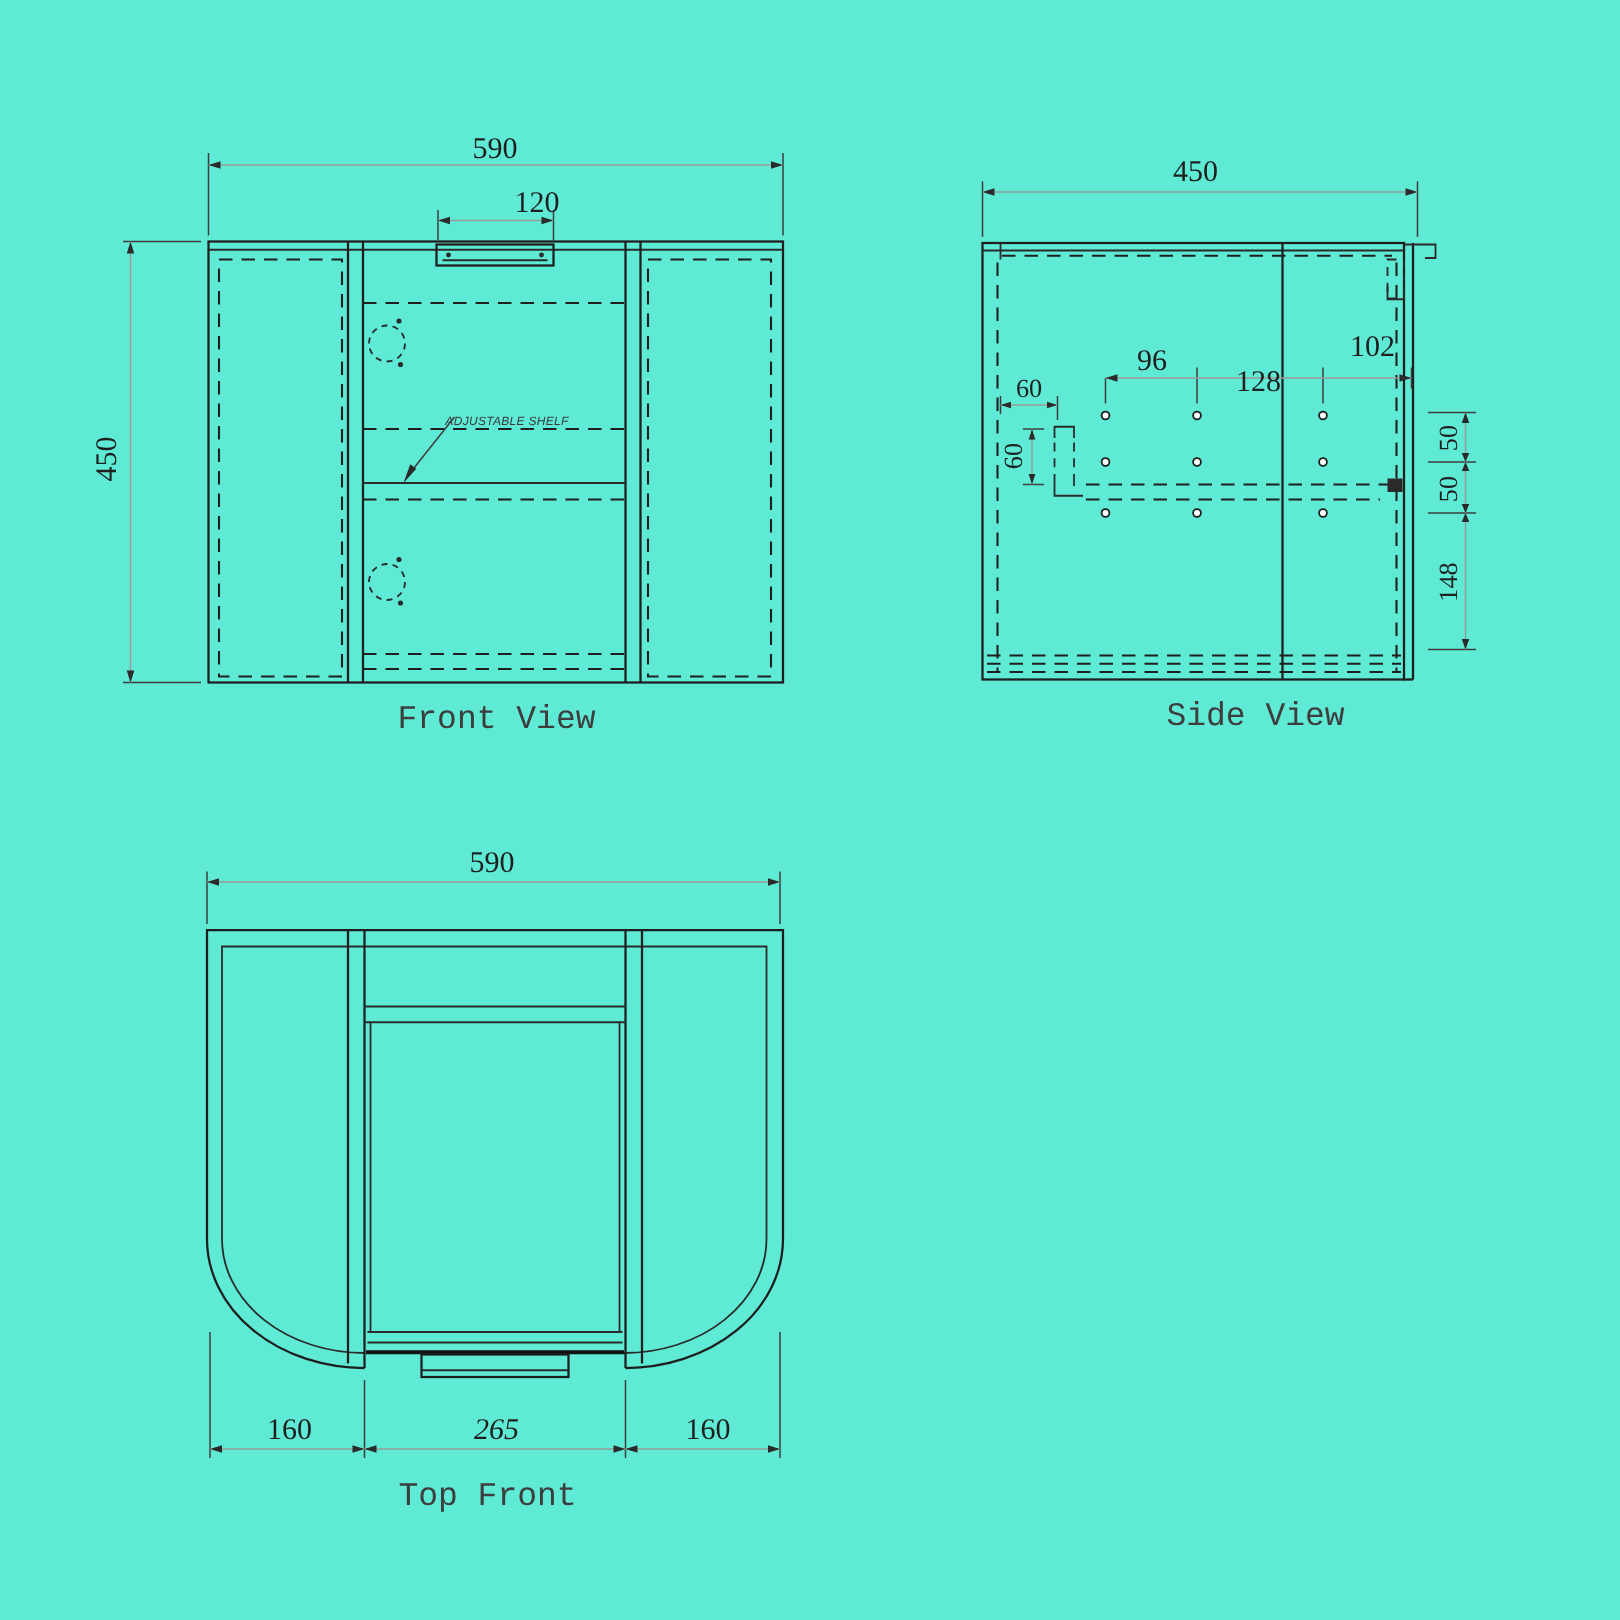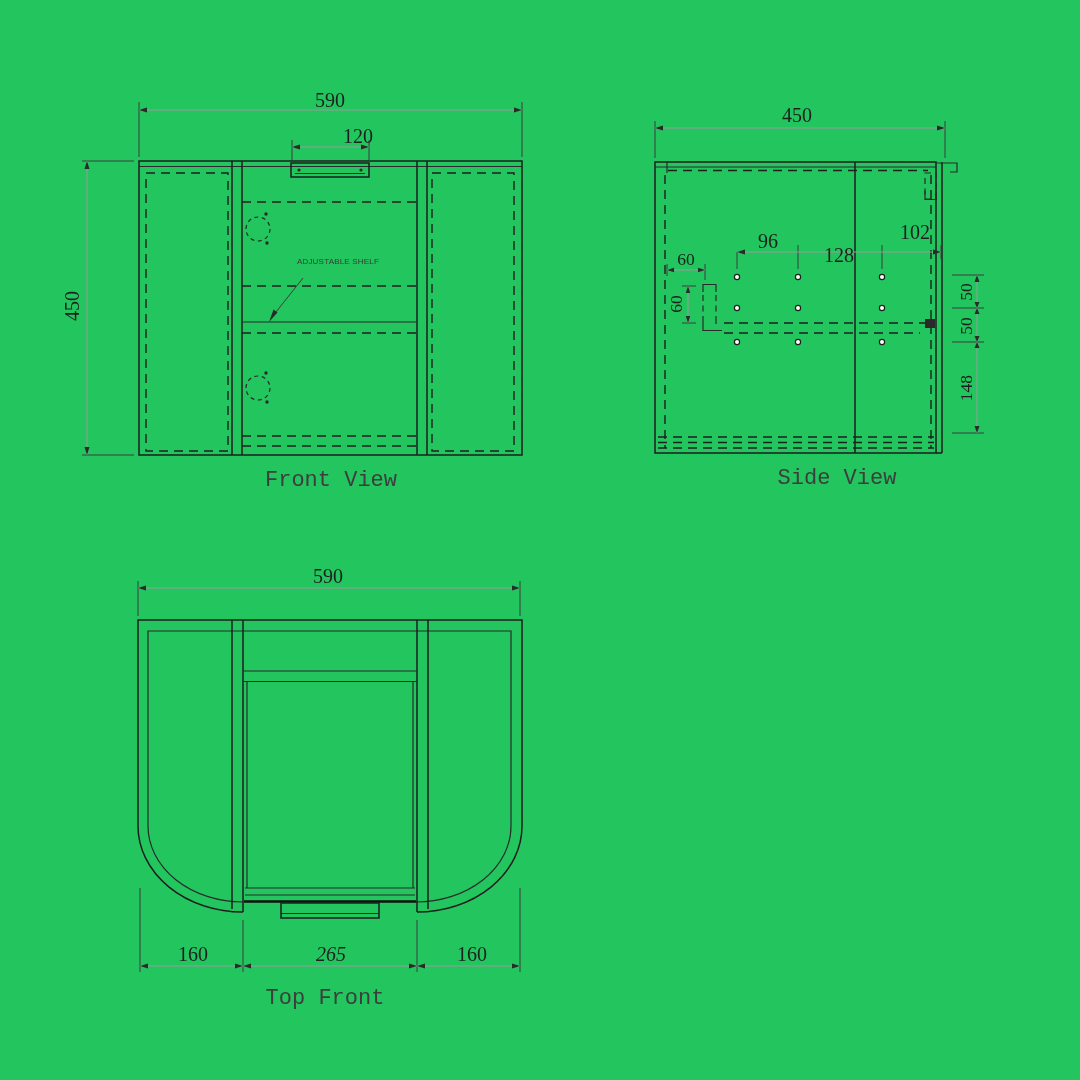--- a/index.html
+++ b/index.html
@@ -1,16 +1,16 @@
 <!DOCTYPE html>
 <html><head>
 <meta charset="utf-8">
 <style>
   html,body{margin:0;padding:0;background:#ffffff;}
-  #canvas{position:relative;width:1080px;height:1080px;background:#22c55e;overflow:hidden;}
+  #canvas{position:relative;width:1080px;height:1080px;background:#5eead4;overflow:hidden;}
   #linework{position:absolute;left:0;top:0;}
   .o{stroke:#1e1e1e;stroke-width:1.5;fill:none;}
   .o2{stroke:#2a2a2a;stroke-width:1.2;fill:none;}
   .d{stroke:#1f1f1f;stroke-width:1.4;fill:none;stroke-dasharray:9 6;}
   .d2{stroke:#2a2a2a;stroke-width:1.2;fill:none;stroke-dasharray:6 4.5;}
   .dc{stroke:#2a2a2a;stroke-width:1.2;fill:none;stroke-dasharray:4 3.5;}
   .dim{stroke:#9a9a9a;stroke-width:1;fill:none;}
   .ext{stroke:#3c3c3c;stroke-width:1;fill:none;}
   .arr{fill:#2a2a2a;stroke:none;}
   .blk{fill:#2a2a2a;stroke:none;}
@@ -199,21 +199,21 @@
       <polygon class="arr" points="243,966 251,963.5 251,968.5"></polygon>
       <polygon class="arr" points="417,966 409,963.5 409,968.5"></polygon>
       <polygon class="arr" points="417,966 425,963.5 425,968.5"></polygon>
       <polygon class="arr" points="520,966 512,963.5 512,968.5"></polygon>
     </g>
   </svg>
 
   <div class="t" style="left:330px;top:100px;">590</div>
   <div class="t" style="left:330px;top:136px;margin-left:28px;">120</div>
   <div class="t rot" style="left:72px;top:306px;">450</div>
-  <div class="note" style="left:338px;top:261px;">ADJUSTABLE SHELF</div>
+  <div class="note" style="left:338px;top:281px;font-style:italic;">ADJUSTABLE SHELF</div>
   <div class="title" style="left:331px;top:480px;">Front View</div>
 
   <div class="t" style="left:797px;top:115px;">450</div>
   <div class="t" style="left:768px;top:241px;">96</div>
   <div class="t" style="left:839px;top:226px;margin-top:29px;">128</div>
   <div class="t" style="left:915px;top:232px;font-family:Liberation Serif, serif;">102</div>
   <div class="t sm" style="left:686px;top:259px;">60</div>
   <div class="t sm rot" style="left:676px;top:304px;">60</div>
   <div class="t sm rot" style="left:966px;top:292px;">50</div>
   <div class="t sm rot" style="left:966px;top:326px;">50</div>

